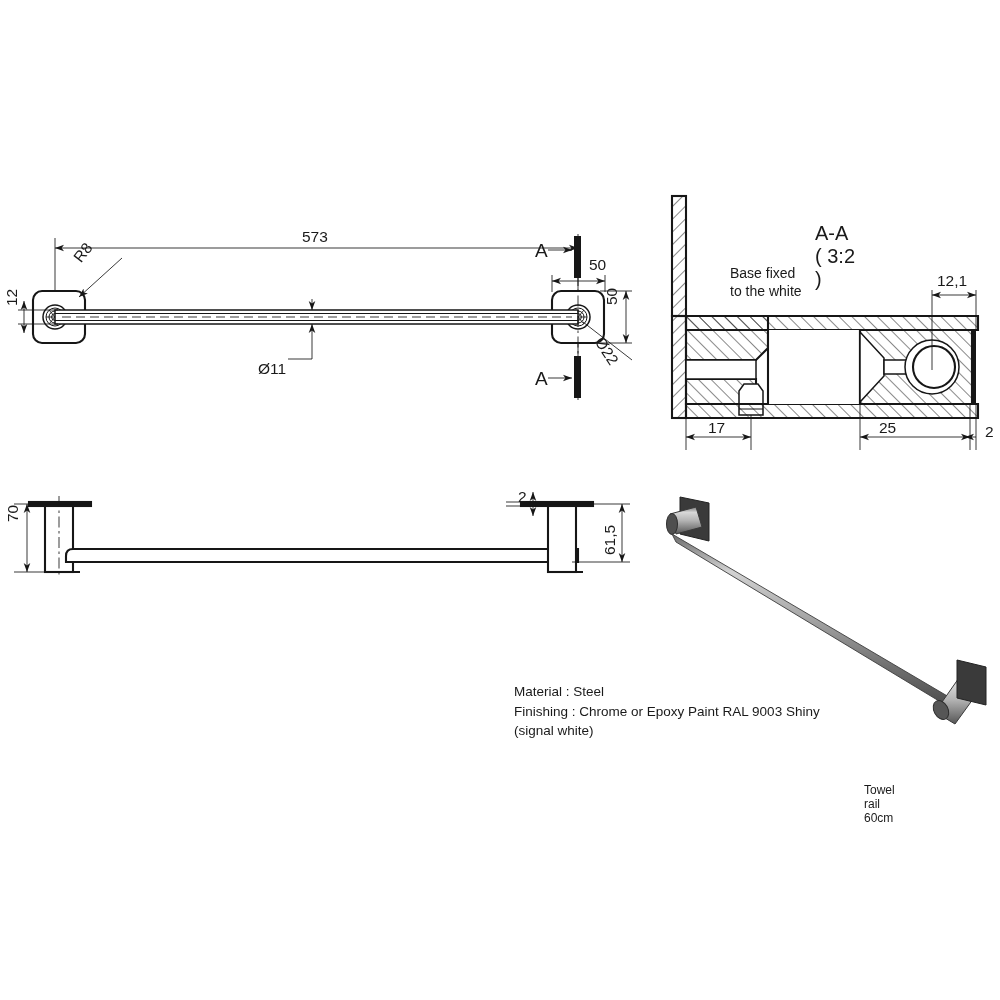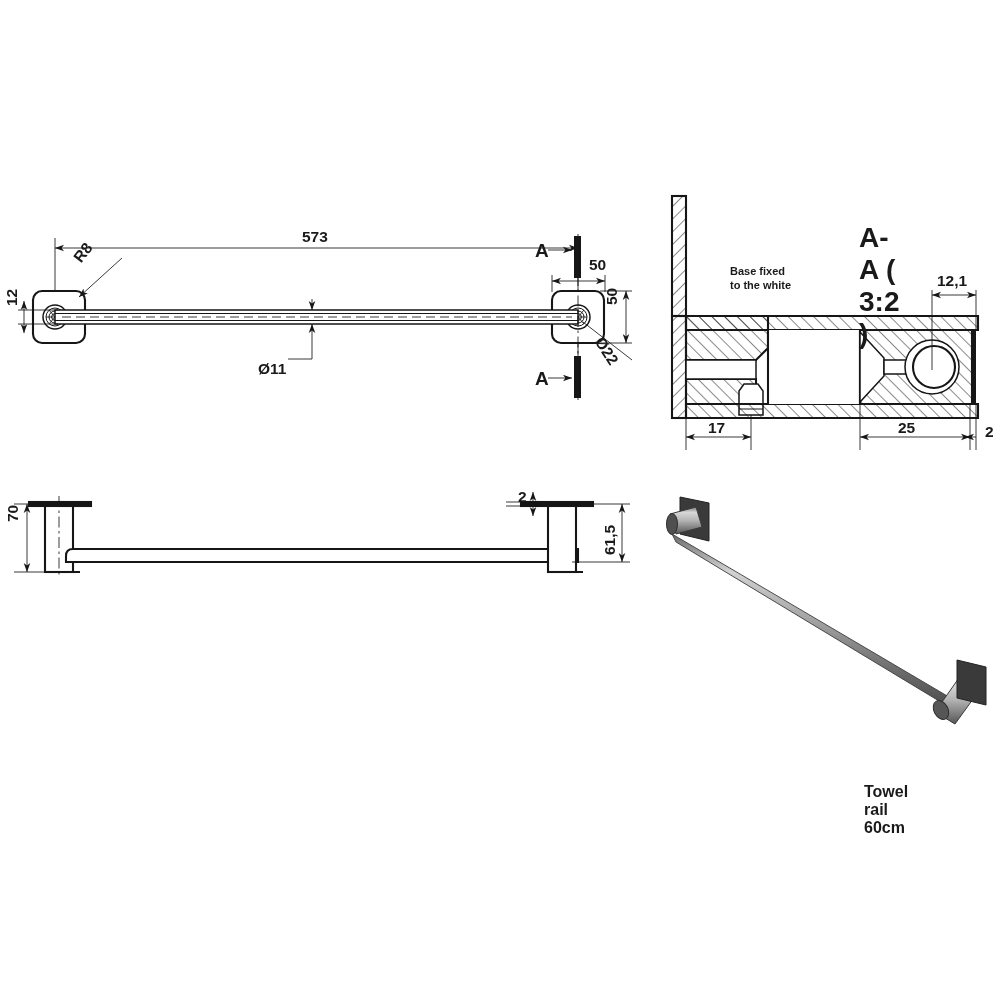--- a/index.html
+++ b/index.html
@@ -12,45 +12,44 @@
     width: 1000px;
     height: 1000px;
     overflow: hidden;
     font-family: "Liberation Sans", sans-serif;
     color: #1a1a1a;
   }
   #drawing-root {
     position: relative;
     width: 856px;
     height: 1000px;
-    font-weight: bold;
   }
   svg#drawing-canvas {
     position: absolute;
     top: 0;
     left: 0;
     width: 1000px;
     height: 1000px;
     display: block;
   }
   .ln { stroke: #161616; fill: none; }
   .thick { stroke-width: 2.1; }
   .med { stroke-width: 1.5; }
   .thin { stroke-width: 1.0; }
   .hair { stroke-width: 0.85; }
   .dim { stroke: #161616; stroke-width: 0.85; fill: none; }
   .ctr { stroke: #161616; stroke-width: 0.85; fill: none;
          stroke-dasharray: 11 3.5 2.5 3.5; }
   .wht { fill: #ffffff; }
   .blk { fill: #161616; }
   .t-dim { font-size: 15.5px; }
-  .t-title { font-size: 28px; margin-left: 44px; }
-  .t-note { font-size: 11px; }
+  .t-title { font-size: 20px; }
+  .t-note { font-size: 14px; }
   .t-spec { font-size: 13.5px; }
-  .t-cap { font-size: 16px; }
+  .t-cap { font-size: 12px; }
   .t-letter { font-size: 19px; }
 </style>
 </head>
 <body>
 
 <div id="drawing-root">
 
   <svg id="drawing-canvas" viewBox="0 0 1000 1000">
 
     <defs>
@@ -277,31 +276,33 @@
 
     <div style="position:absolute; left:730px; top:265px; line-height:1.25;" class="t-note">
       <div>Base fixed</div>
       <div>to the white</div>
     </div>
 
     <div style="position:absolute; left:937px; top:272px;" class="t-dim">12,1</div>
 
     <div style="position:absolute; left:708px; top:419px;text-align:center;" class="t-dim">17</div>
 
-    <div style="position:absolute; left:898px; top:419px;" class="t-dim">25</div>
+    <div style="position:absolute; left:879px; top:419px;" class="t-dim">25</div>
 
     <div style="position:absolute; left:985px; top:423px;" class="t-dim">2</div>
 
     <div style="position:absolute; left:4px; top:522px; transform:rotate(-90deg);
                 transform-origin:left top;" class="t-dim">70</div>
 
     <div style="position:absolute; left:518px; top:488px;" class="t-dim">2</div>
 
     <div style="position:absolute; left:601px; top:555px; transform:rotate(-90deg);
                 transform-origin:left top;" class="t-dim">61,5</div>
 
     <div style="position:absolute; left:514px; top:682px; line-height:1.45;">
+      <div class="t-spec">Material : Steel</div>
+      <div class="t-spec">Finishing : Chrome or Epoxy Paint RAL 9003 Shiny (signal white)</div>
     </div>
 
     <div style="position:absolute; left:864px; top:783px;" class="t-cap">Towel rail 60cm</div>
 
   </div>
 </div>
 
 </body></html>

